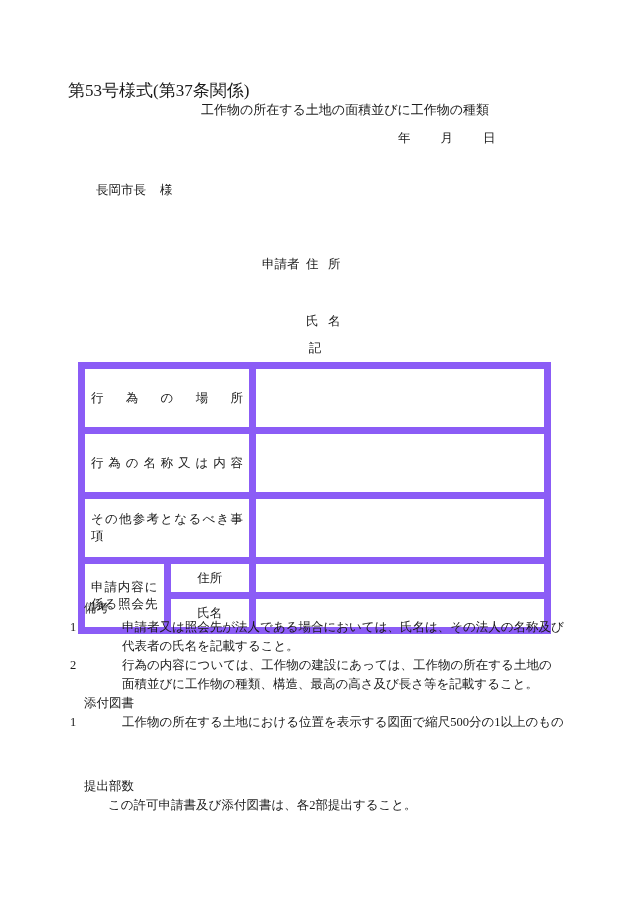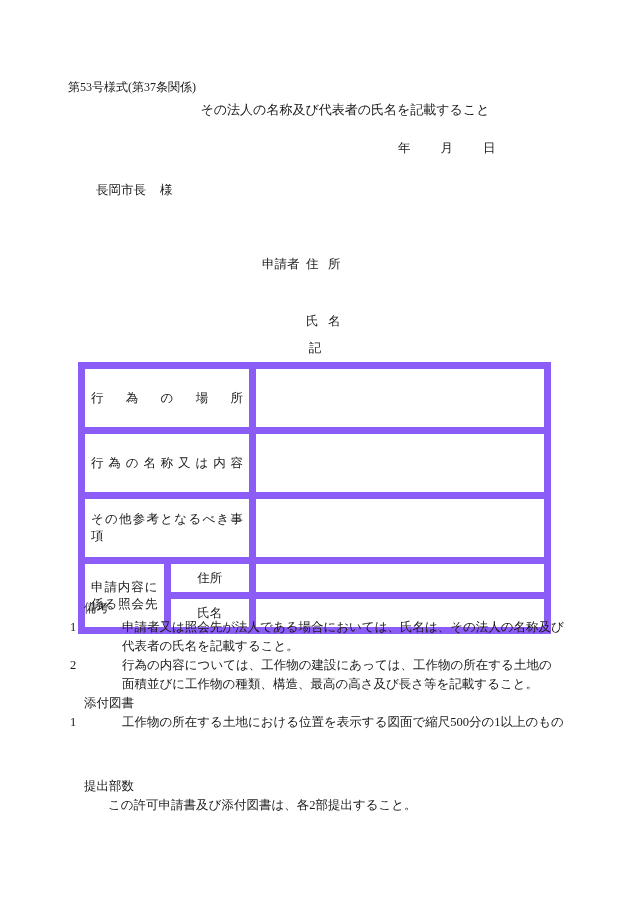--- a/index.html
+++ b/index.html
@@ -19,25 +19,25 @@
     position: absolute;
     inset: 0;
     width: 630px;
     height: 903px;
   }
 
   
   .t { position: absolute; white-space: pre; font-size: 12.5px; line-height: 1.45; }
 
   
-  #form-number       { left: 68px;  top: 79px;  font-size: 12px; }
+  #form-number       { left: 68px;  top: 79px;  font-size: 17px; }
   #doc-title         { left: 0;     top: 101px; width: 630px; text-align: center; font-size: 13px; }
   #doc-title .inner  { display: inline-block; padding-left: 60px; }
 
-  #date-line         { left: 0;     top: 139px; width: 576px; }
+  #date-line         { left: 0;     top: 129px; width: 576px; }
   #date-line .dl     { display: inline-block; margin-left: 398px; }
   #date-line .gap    { display: inline-block; width: 30px; }
 
   #addressee         { left: 96px;  top: 181px; font-size: 12.5px; text-align: center; }
   #addressee .sp     { display: inline-block; width: 14px; }
 
   
   #applicant-block   { left: 262px; top: 218px; font-size: 12.5px; }
   #applicant-block .row { display: block; line-height: 1.62; }
   #applicant-block .lab { display: inline-block; width: 44px; }
@@ -114,21 +114,21 @@
   #attach-section    { left: 84px; top: 694px; width: 480px; }
   #copies-section    { left: 84px; top: 777px; width: 480px; }
 </style>
 </head>
 <body>
 
 <div class="page">
 
   <div class="t" id="form-number">第53号様式(第37条関係)</div>
 
-  <div class="t" id="doc-title"><span class="inner">その法人の名称及び代表者の氏名を記載すること</span></div>
+  <div class="t" id="doc-title"><span class="inner">工作物の所在する土地の面積並びに工作物の種類</span></div>
 
   <div class="t" id="date-line"><span class="dl"><span>年</span><span class="gap"></span><span>月</span><span class="gap"></span><span>日</span></span></div>
 
   <div class="t" id="addressee"><span>長岡市長</span><span class="sp"></span><span>様</span></div>
 
   <div class="t" id="applicant-block">
     <span class="row"><span class="lab">申請者</span><span class="fld"><span class="c1">住</span><span>所</span></span></span>
     <span class="row"><span class="lab"></span><span class="fld"><span class="c1">氏</span><span>名</span></span></span>
   </div>
 

